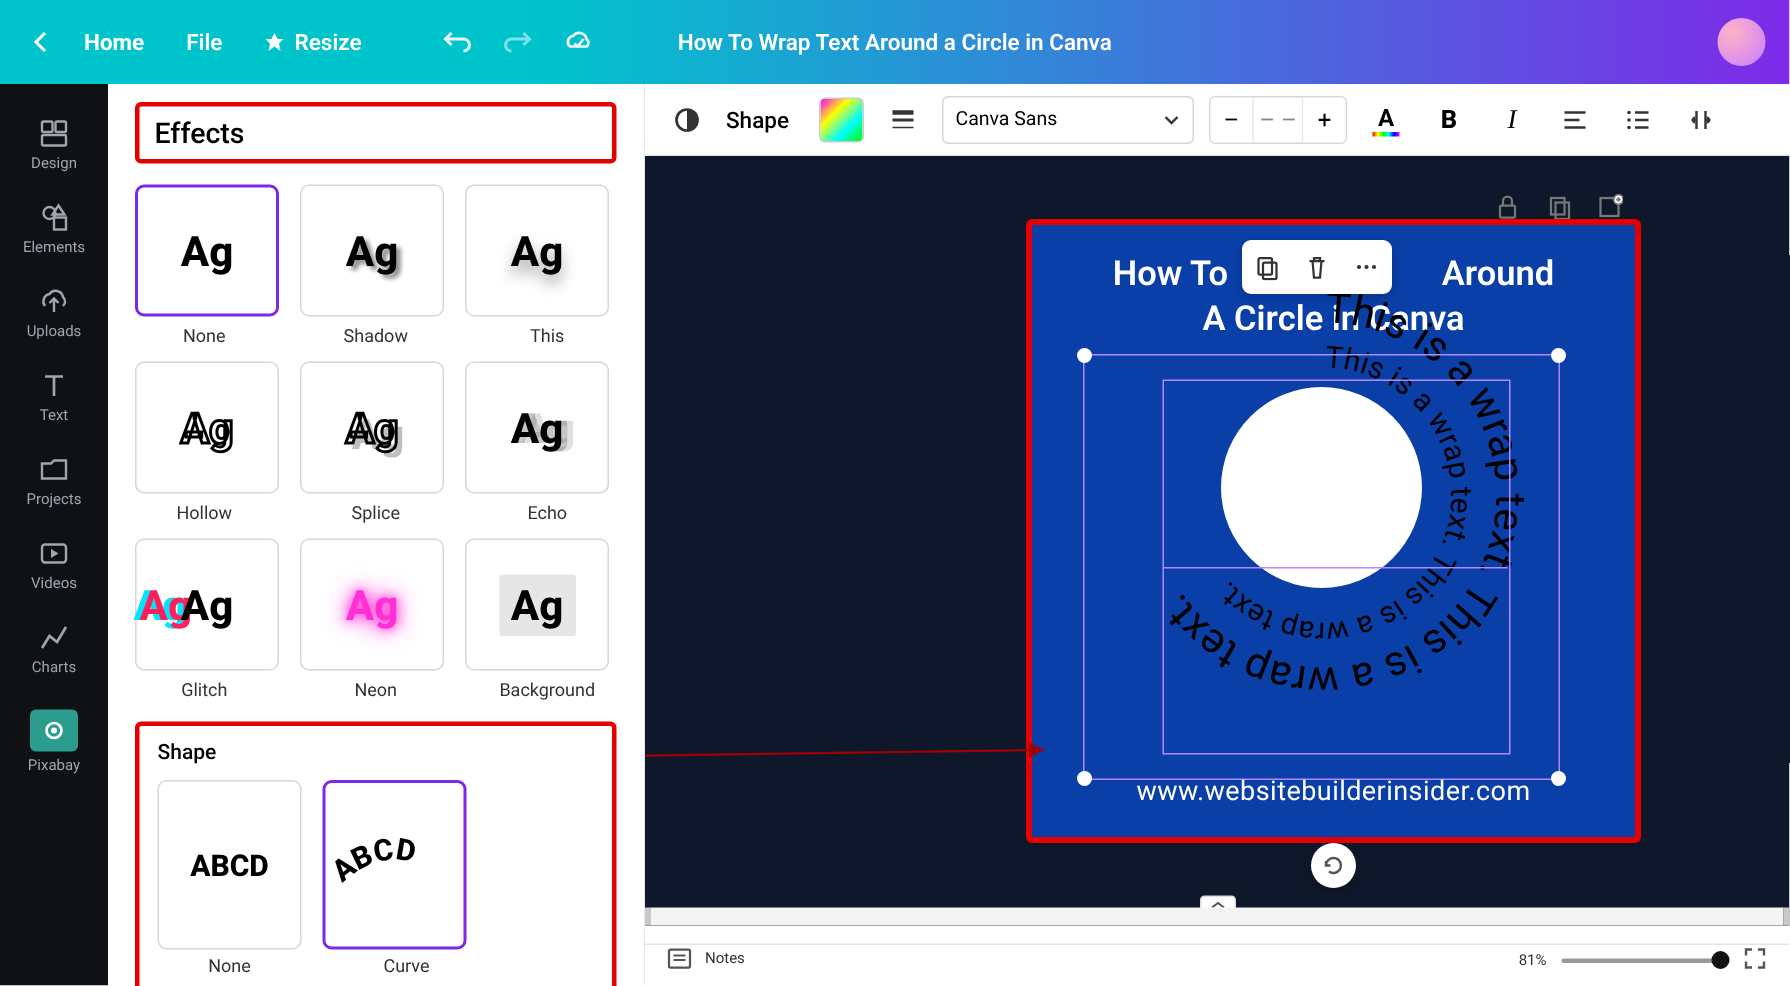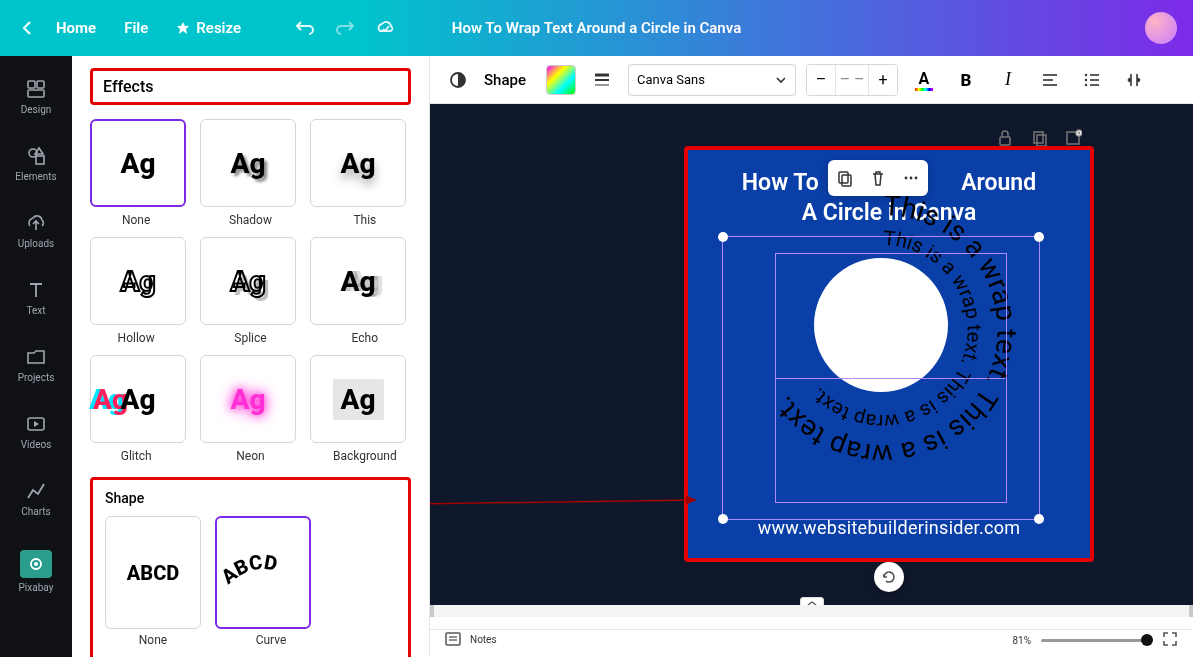--- a/index.html
+++ b/index.html
@@ -8,29 +8,29 @@
 
 .header { height: 56px; background: linear-gradient(90deg, #00c4cc 0%, #00c4cc 30%, #7d2ae8 100%); display: flex; align-items: center; padding: 16px 16px; color: #fff; position: relative; }
 .header .back-btn { width: 24px; height: 24px; display: flex; align-items: center; justify-content: center; margin-right: 16px; cursor: pointer; }
 .header .nav-item { font-weight: 600; font-size: 15px; margin-right: 28px; cursor: pointer; display: flex; align-items: center; gap: 6px; }
 .header .nav-item.active { font-weight: 700; }
 .header .tb-btn { width: 32px; height: 32px; display: flex; align-items: center; justify-content: center; margin-right: 8px; cursor: pointer; opacity: 0.9; }
 .header .doc-title { position: absolute; left: 50%; transform: translateX(-50%); font-weight: 600; font-size: 15px; white-space: nowrap; }
 .header .avatar { width: 32px; height: 32px; border-radius: 50%; background: radial-gradient(circle at 30% 30%, #ffb3c6, #c77dff); position: absolute; right: 16px; }
 
 
-.left-rail { position: absolute; left: 0; top: 56px; bottom: 0; width: 72px; background: #0f1115; display: flex; flex-direction: column; align-items: center; padding-top: 12px; gap: 11px; }
+.left-rail { position: absolute; left: 0; top: 56px; bottom: 0; width: 72px; background: #0f1115; display: flex; flex-direction: column; align-items: center; padding-top: 12px; gap: 0; }
 .rail-item { width: 64px; height: 56px; display: flex; flex-direction: column; align-items: center; justify-content: center; color: #a0a6b0; font-size: 10px; gap: 4px; cursor: pointer; border-radius: 6px; }
 .rail-item.pixabay { background: #2a9d8f; border-radius: 4px; width: 32px; height: 28px; margin-top: 4px; }
 .rail-icon { width: 22px; height: 22px; display: flex; align-items: center; justify-content: center; }
 
 
 .effects-panel { position: absolute; left: 72px; top: 56px; bottom: 0; width: 358px; background: #fff; border-right: 1px solid #e5e5e5; padding: 12px 18px; overflow-y: auto; }
 .effects-title-box { border: 3px solid #e40000; border-radius: 4px; padding: 6px 10px; margin-bottom: 14px; }
-.effects-title { font-size: 16px; font-weight: 500; }
+.effects-title { font-size: 19px; font-weight: 500; }
 .thumb-row { display: flex; gap: 14px; margin-bottom: 6px; }
 .thumb { width: 96px; height: 88px; border: 1px solid #d6d6d6; border-radius: 6px; display: flex; align-items: center; justify-content: center; font-size: 28px; font-weight: 800; cursor: pointer; background: #fff; position: relative; }
 .thumb.selected { border: 2px solid #7d2ae8; }
 .thumb-label { font-size: 12px; text-align: center; width: 96px; color: #333; margin-bottom: 10px; }
 .label-row { display: flex; gap: 22px; }
 
 .ag-shadow { text-shadow: 3px 3px 3px rgba(0,0,0,0.45); }
 .ag-lift { text-shadow: 0 6px 10px rgba(0,0,0,0.35); }
 .ag-hollow { -webkit-text-stroke: 2px #000; color: transparent; }
 .ag-splice { -webkit-text-stroke: 2px #000; color: transparent; text-shadow: 4px 4px 0 rgba(0,0,0,0.25); }

